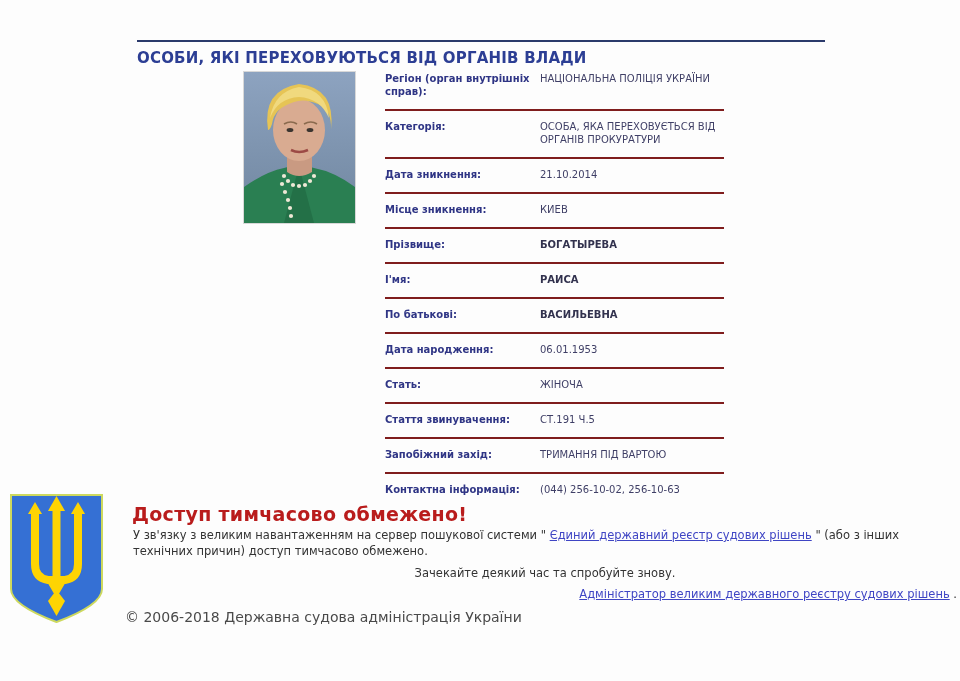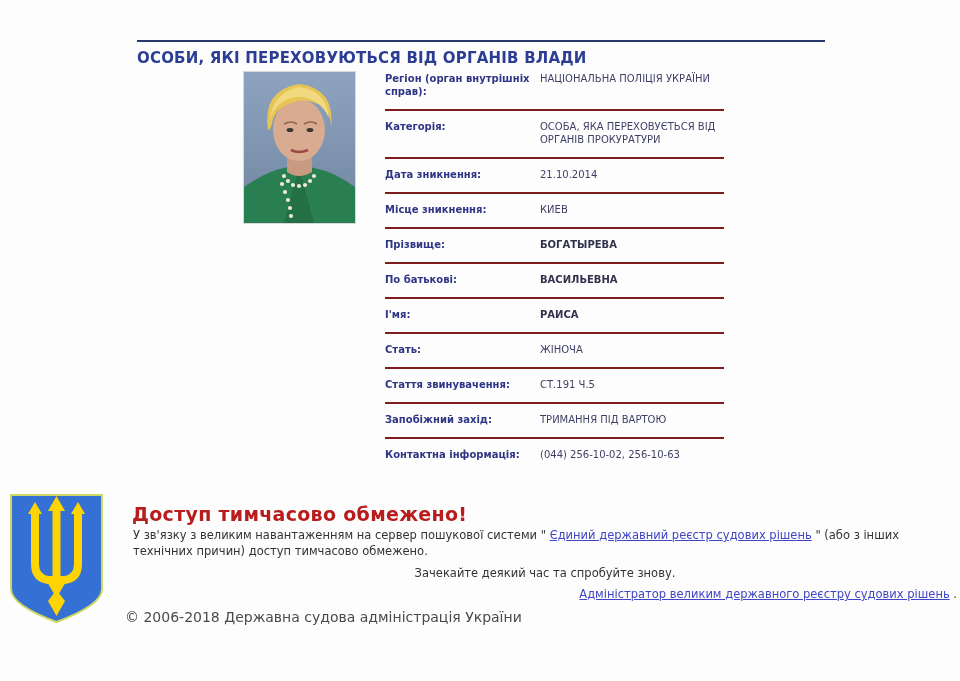--- a/index.html
+++ b/index.html
@@ -112,26 +112,30 @@
       </div>
     <div class="row">
         <div class="lbl">Місце зникнення:</div>
         <div class="val">КИЕВ</div>
       </div>
     <div class="row bold-value">
         <div class="lbl">Прізвище:</div>
         <div class="val">БОГАТЫРЕВА</div>
       </div>
     <div class="row bold-value">
+        <div class="lbl">І'мя:</div>
+        <div class="val">РАИСА</div>
+      </div>
+    <div class="row bold-value">
         <div class="lbl">По батькові:</div>
         <div class="val">ВАСИЛЬЕВНА</div>
       </div>
-    <div class="row bold-value">
-        <div class="lbl">І'мя:</div>
-        <div class="val">РАИСА</div>
+    <div class="row">
+        <div class="lbl">Дата народження:</div>
+        <div class="val">06.01.1953</div>
       </div>
     <div class="row">
         <div class="lbl">Стать:</div>
         <div class="val">ЖІНОЧА</div>
       </div>
     <div class="row">
         <div class="lbl">Стаття звинувачення:</div>
         <div class="val">СТ.191 Ч.5</div>
       </div>
     <div class="row">

